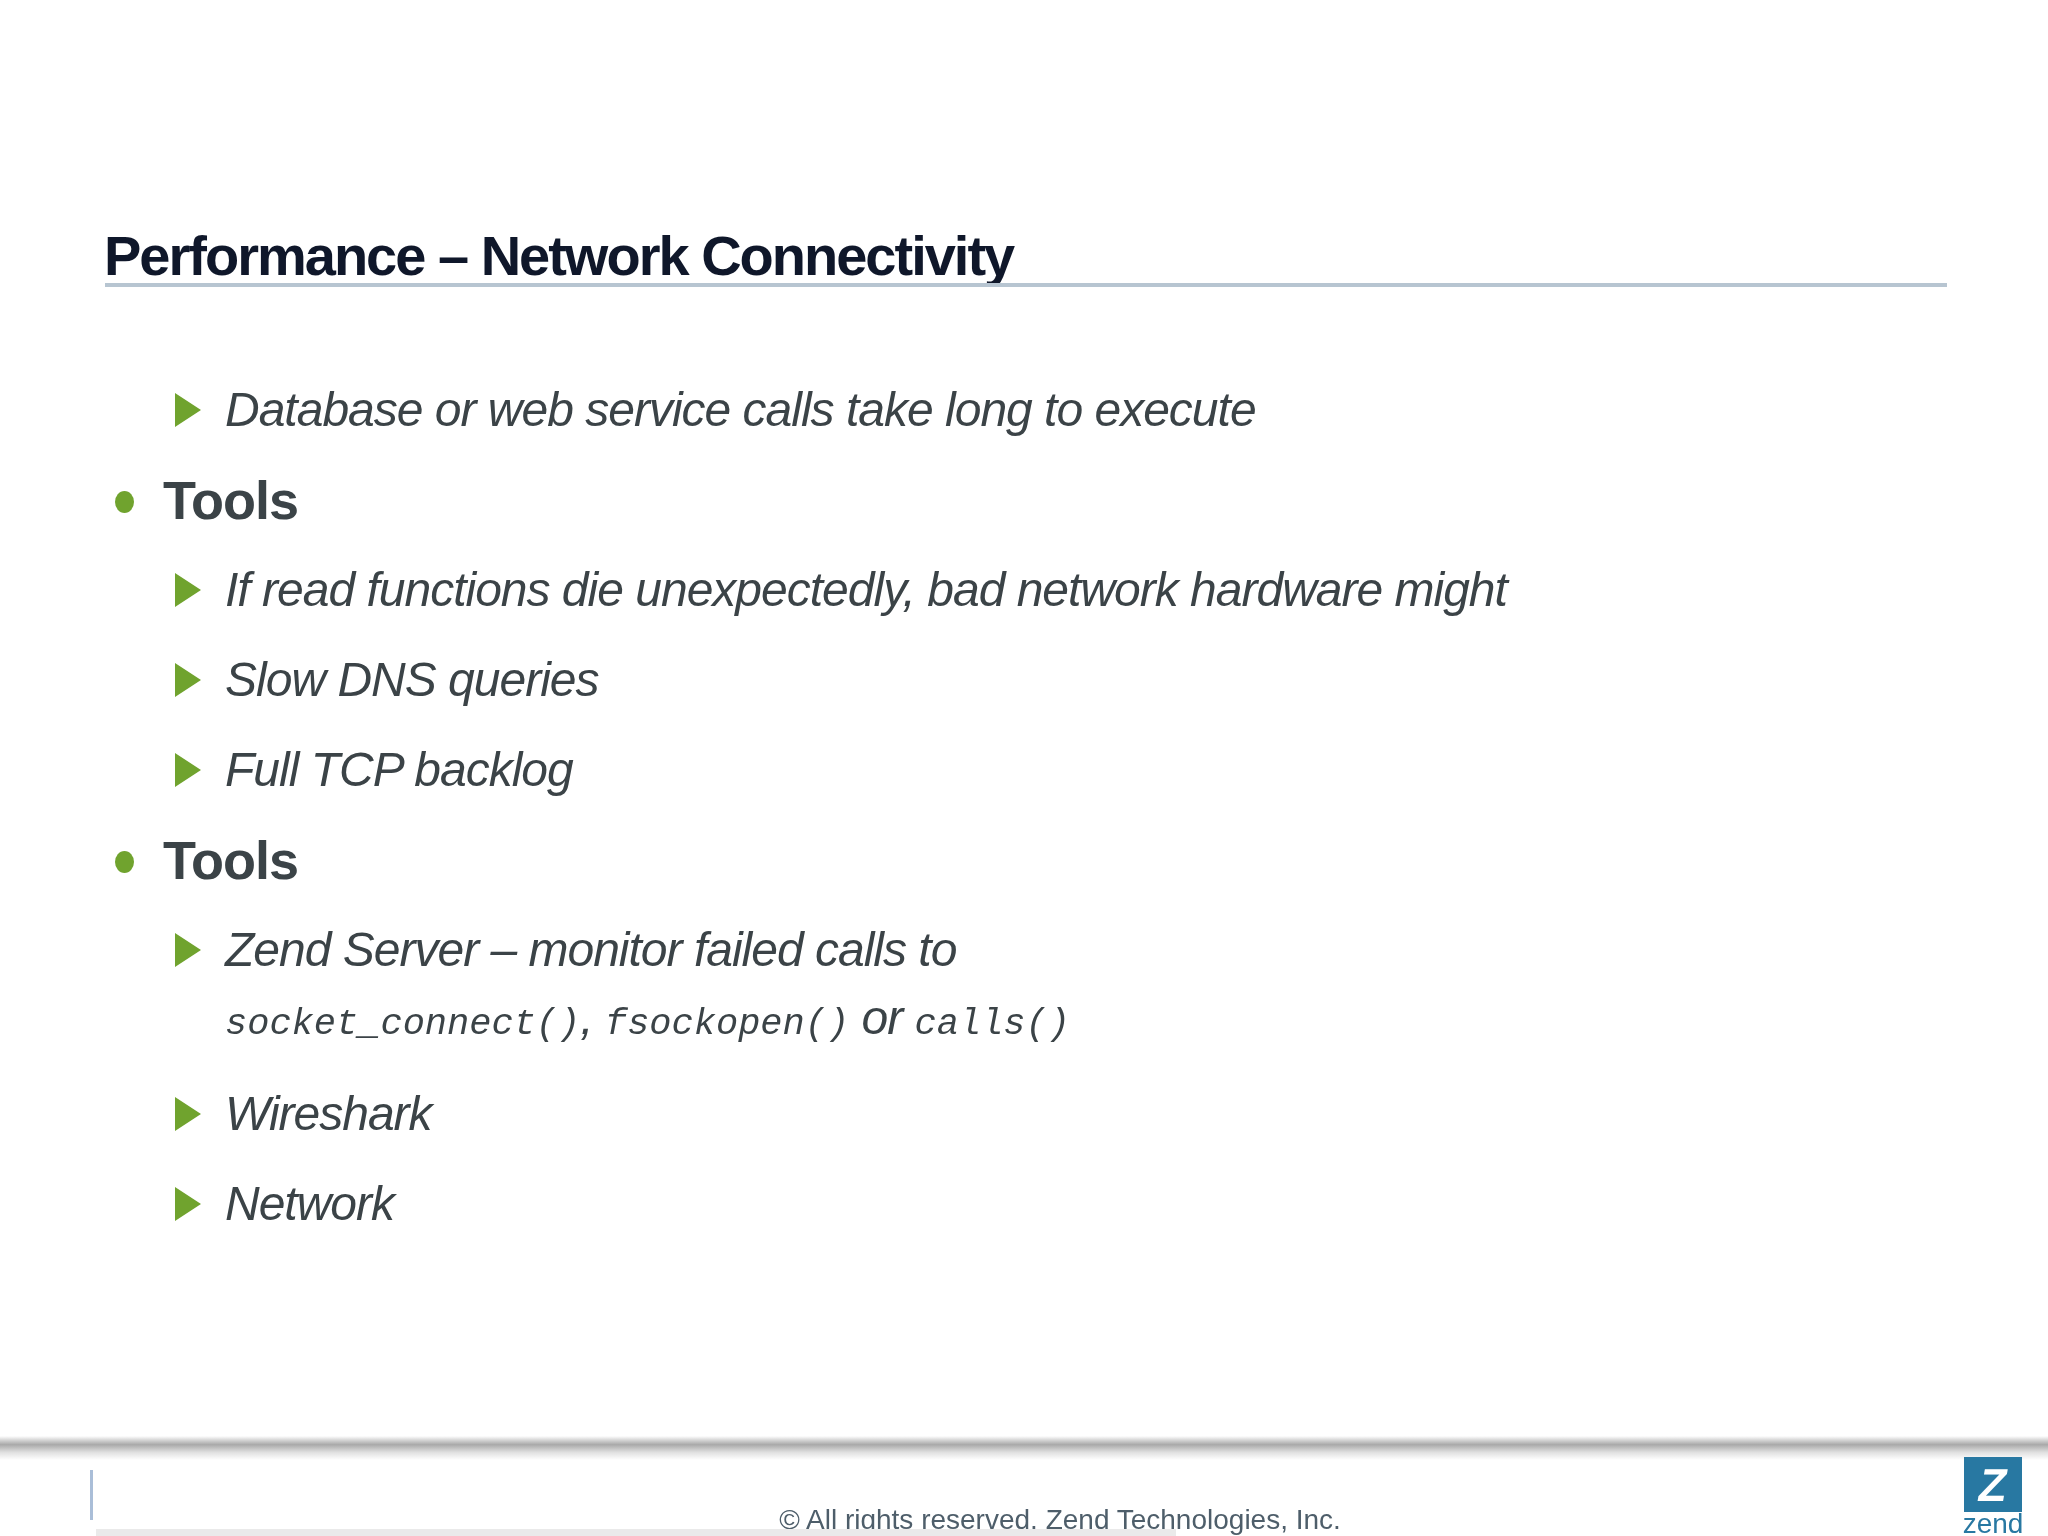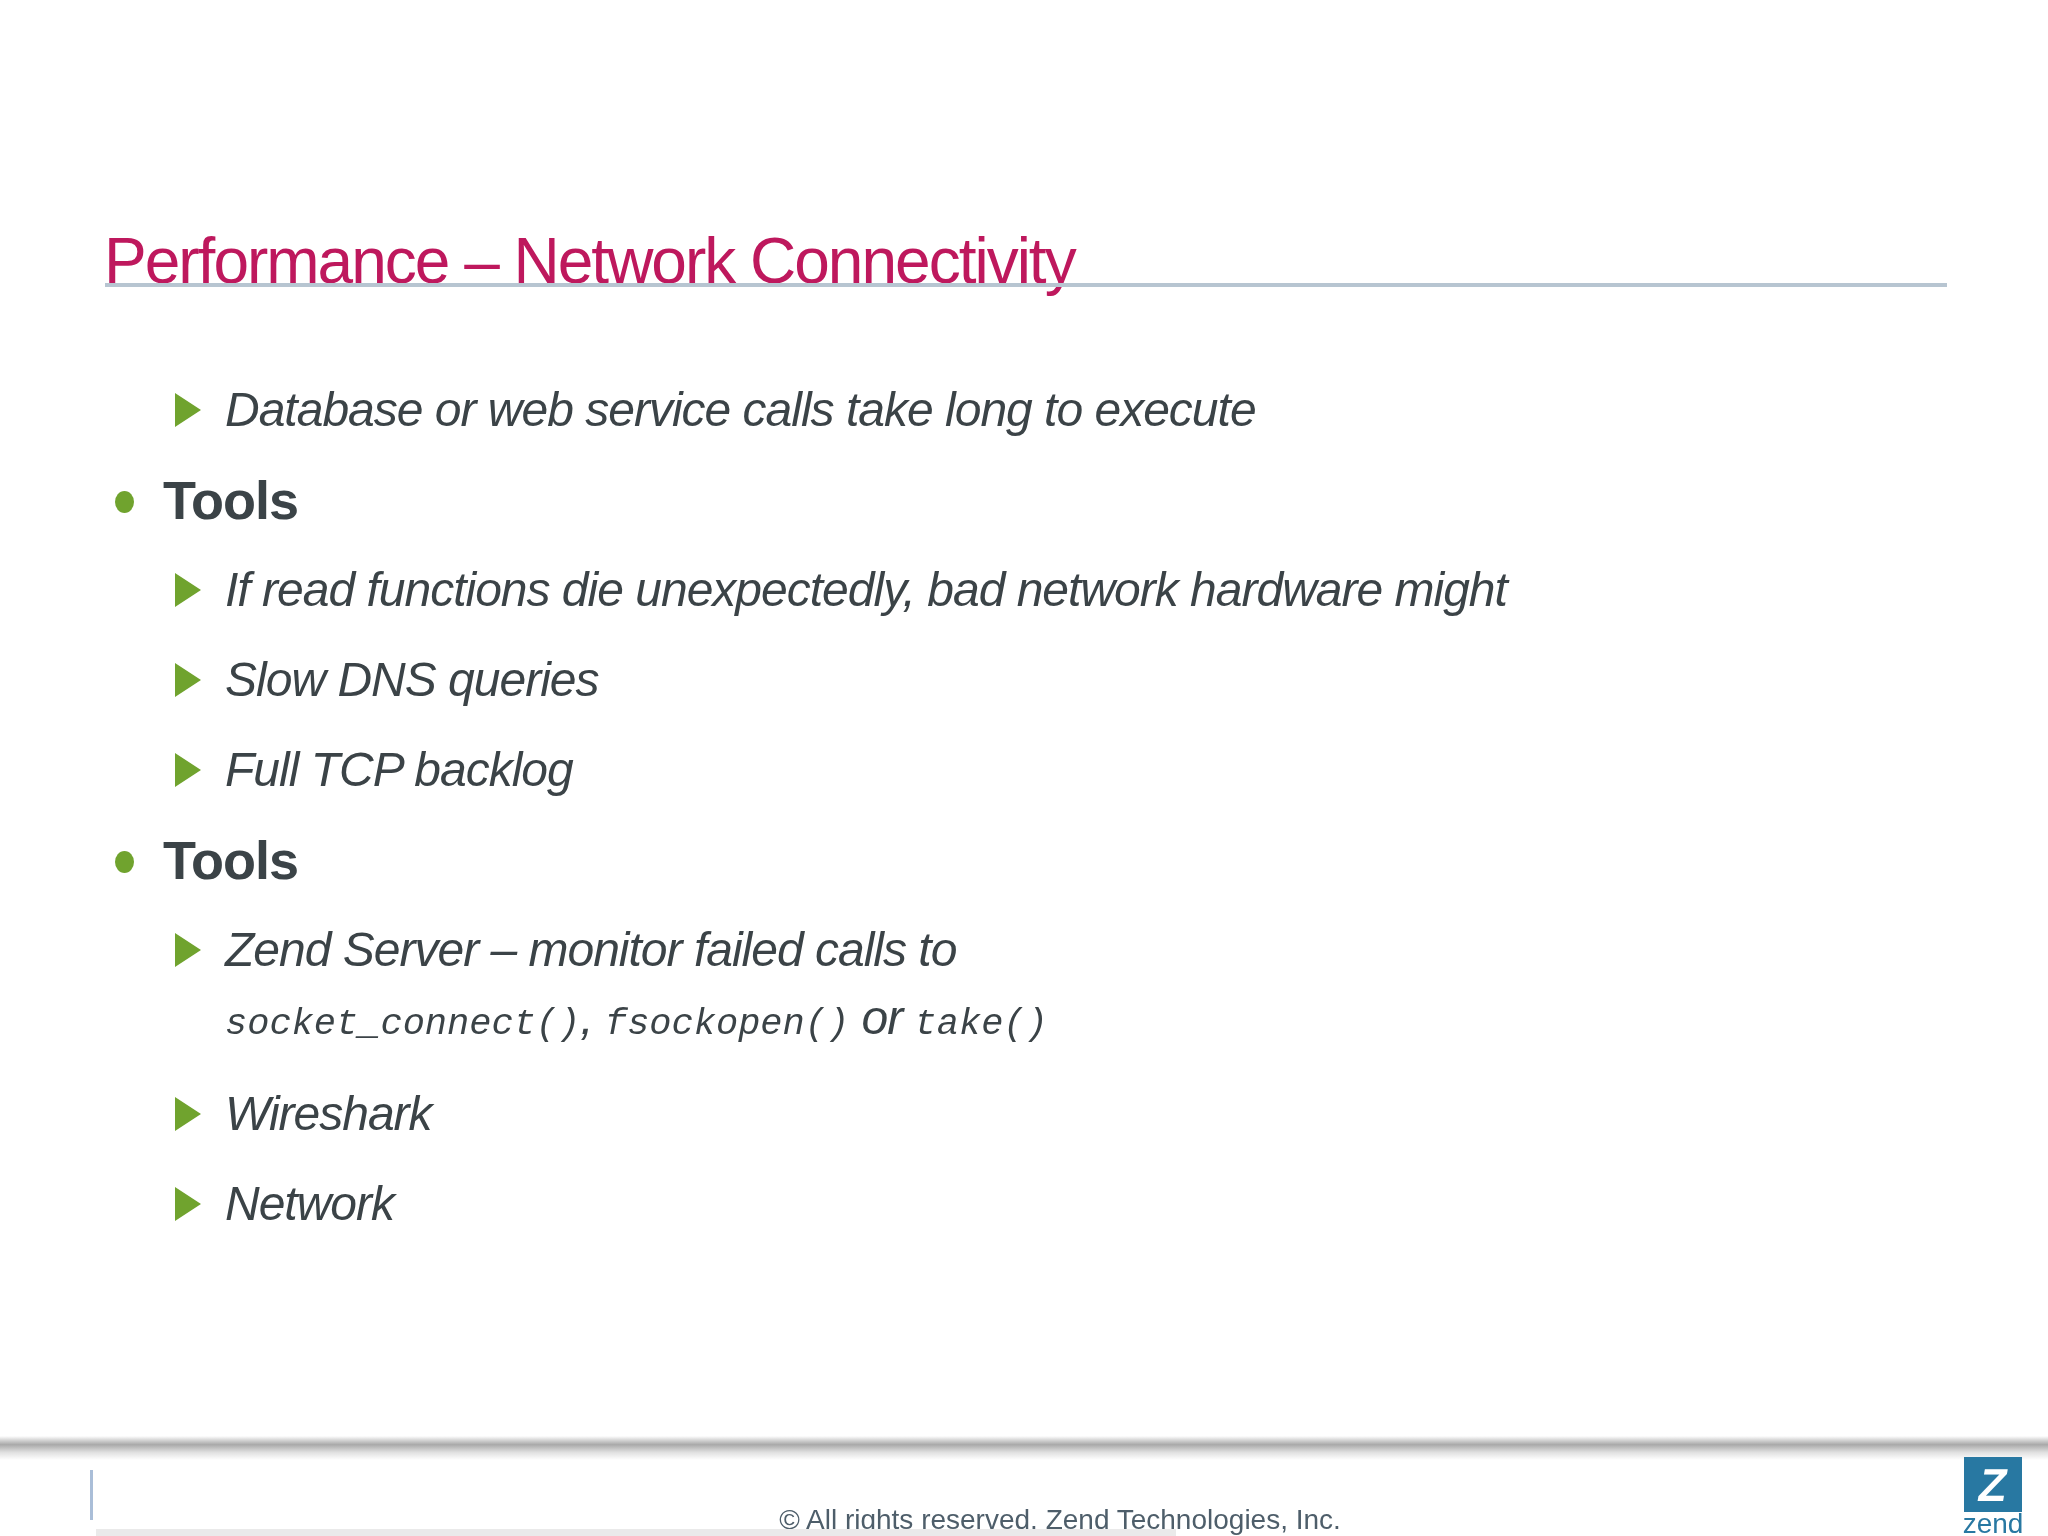--- a/index.html
+++ b/index.html
@@ -8,22 +8,22 @@
     width:2048px;height:1536px;
     background:#ffffff;
     overflow:hidden;
     font-family:"Liberation Sans","DejaVu Sans",sans-serif;
     color:#3b4347;
   }
   
   .title{
     position:absolute;left:104px;top:168px;
     width:1900px;line-height:100px;
-    font-size:64px;font-weight:normal;letter-spacing:-2px;
-    color:#be185d;
+    font-size:56px;font-weight:bold;letter-spacing:-2px;
+    color:#0f172a;
   }
   .title-underline{
     position:absolute;left:105px;top:283px;
     width:1842px;height:4px;background:#b7c5d1;
   }
   
   .content{
     position:absolute;left:105px;top:376px;width:1815px;
   }
   .item{position:relative;line-height:68px;margin-bottom:22px;letter-spacing:-1px;}
@@ -120,21 +120,21 @@
 
     <div class="item l1">
       <span class="dot"></span>
       <span>Tools</span>
     </div>
 
     <div class="item l2">
       <span class="arrow"></span>
       <div>Zend Server – monitor failed calls to</div>
       <div>
-        <span class="code">socket_connect()</span><span>, </span><span class="code">fsockopen()</span><span> or </span><span class="code">take()</span>
+        <span class="code">socket_connect()</span><span>, </span><span class="code">fsockopen()</span><span> or </span><span class="code">calls()</span>
       </div>
     </div>
 
     <div class="item l2">
       <span class="arrow"></span>
       <span>Wireshark</span>
     </div>
 
     <div class="item l2">
       <span class="arrow"></span>

